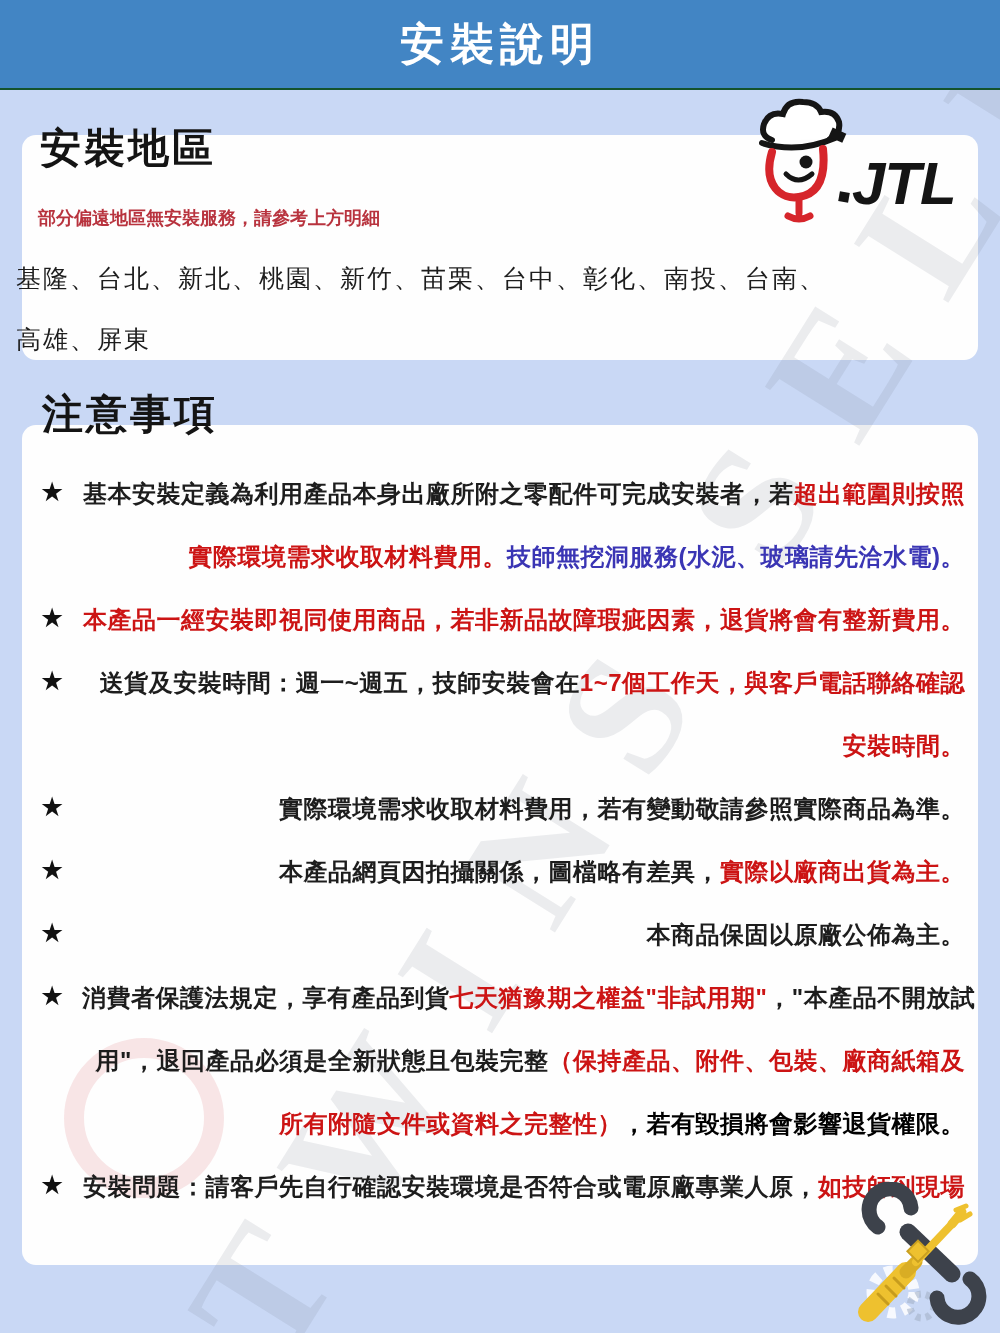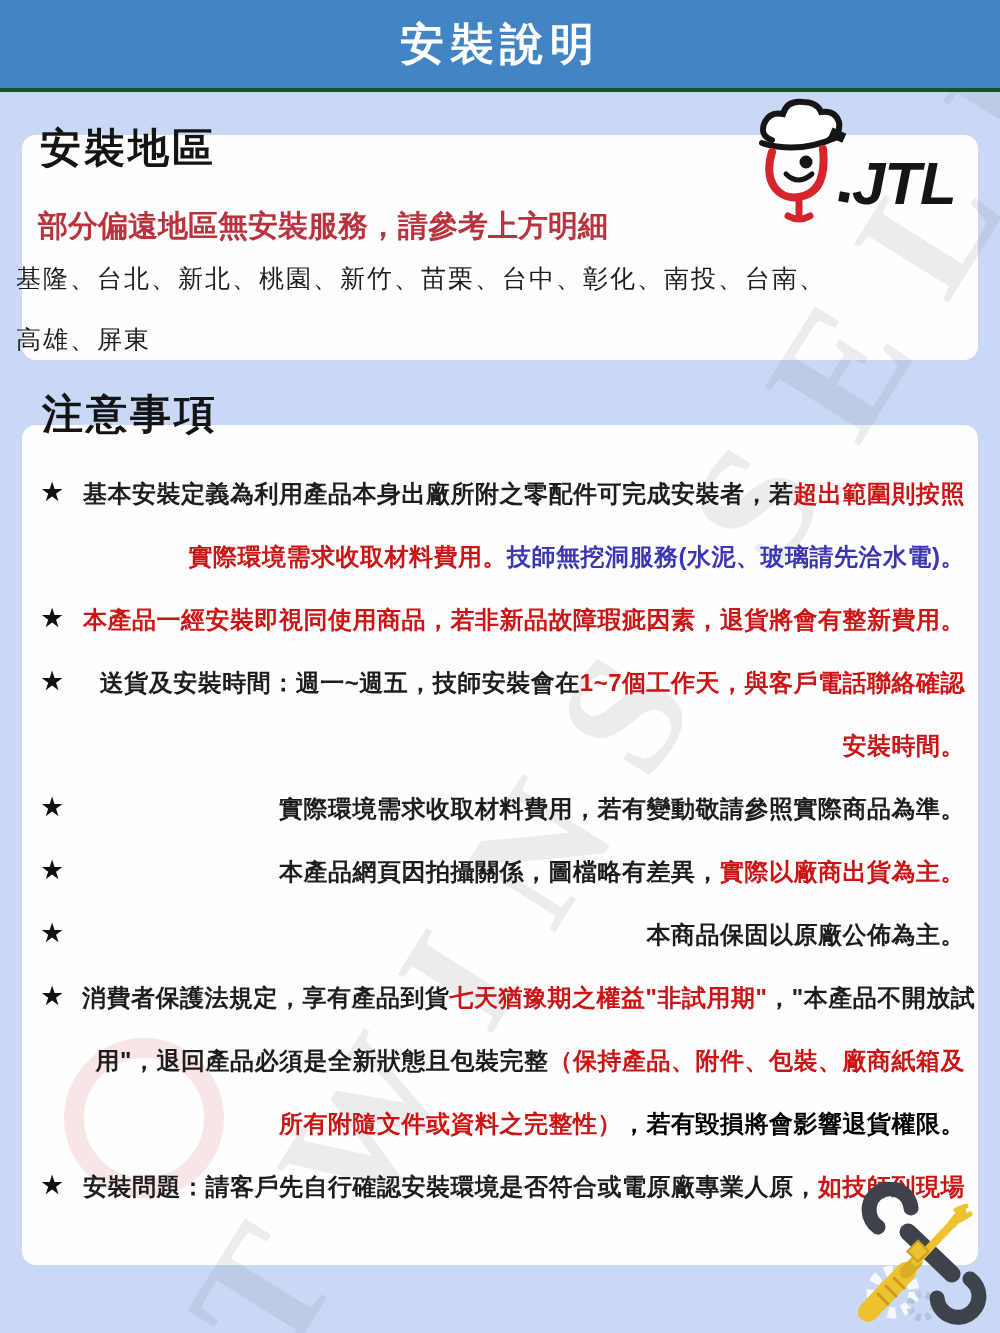--- a/index.html
+++ b/index.html
@@ -1,38 +1,38 @@
 <!DOCTYPE html>
 <html><head>
 <meta charset="utf-8">
 <style>
   html,body{margin:0;padding:0;background:#eee;}
   .page{position:relative;width:1000px;height:1333px;background:#c9d8f5;overflow:hidden;
         font-family:"Liberation Sans",sans-serif;}
   
   .header{position:absolute;left:0;top:0;width:1000px;height:88px;background:#4285c4;
-          border-bottom:4px solid #14532d;display:flex;align-items:center;justify-content:center;z-index:3;}
+          border-bottom:2px solid #14532d;display:flex;align-items:center;justify-content:center;z-index:3;}
   .header h1{margin:0;color:#ffffff;font-size:44px;font-weight:bold;letter-spacing:6px;}
   
   .card{position:absolute;left:22px;width:956px;background:#fefefe;border-radius:14px;z-index:1;}
   .card1{top:135px;height:225px;}
   .card2{top:425px;height:840px;}
   
   .wm-text{position:absolute;left:150px;top:1290px;transform-origin:0 0;transform:rotate(-58deg);
            font-size:170px;font-weight:bold;letter-spacing:55px;color:rgba(110,115,130,0.13);
            white-space:nowrap;z-index:2;font-family:"Liberation Serif",serif;}
   .wm-ring{position:absolute;left:64px;top:1038px;width:120px;height:120px;border-radius:50%;
            border:20px solid rgba(226,130,136,0.20);z-index:2;}
   
   .section-title{position:absolute;z-index:4;font-size:41px;font-weight:bold;color:#141414;
                  letter-spacing:3px;line-height:1;}
   .area-title{left:40px;top:128px;}
   .notice-title{left:42px;top:394px;}
   
-  .area-note{position:absolute;left:38px;top:206px;z-index:4;font-size:30px;font-weight:bold;}
+  .area-note{position:absolute;left:38px;top:206px;z-index:4;font-size:18px;font-weight:bold;}
   .regions{position:absolute;left:16px;top:248px;width:980px;z-index:4;font-size:25px;
            color:#1d1d1d;letter-spacing:2px;line-height:61px;}
   
   .notice-list{position:absolute;left:40px;top:462px;width:925px;z-index:4;}
   .notice-item{position:relative;padding-left:42px;}
   .notice-star{position:absolute;left:0;top:17px;font-size:27px;color:#111;line-height:1;}
   .notice-line{height:63px;line-height:63px;font-size:24px;font-weight:bold;
                white-space:nowrap;letter-spacing:0.5px;text-align:right;}
   
   .logo{position:absolute;left:742px;top:94px;z-index:4;}

